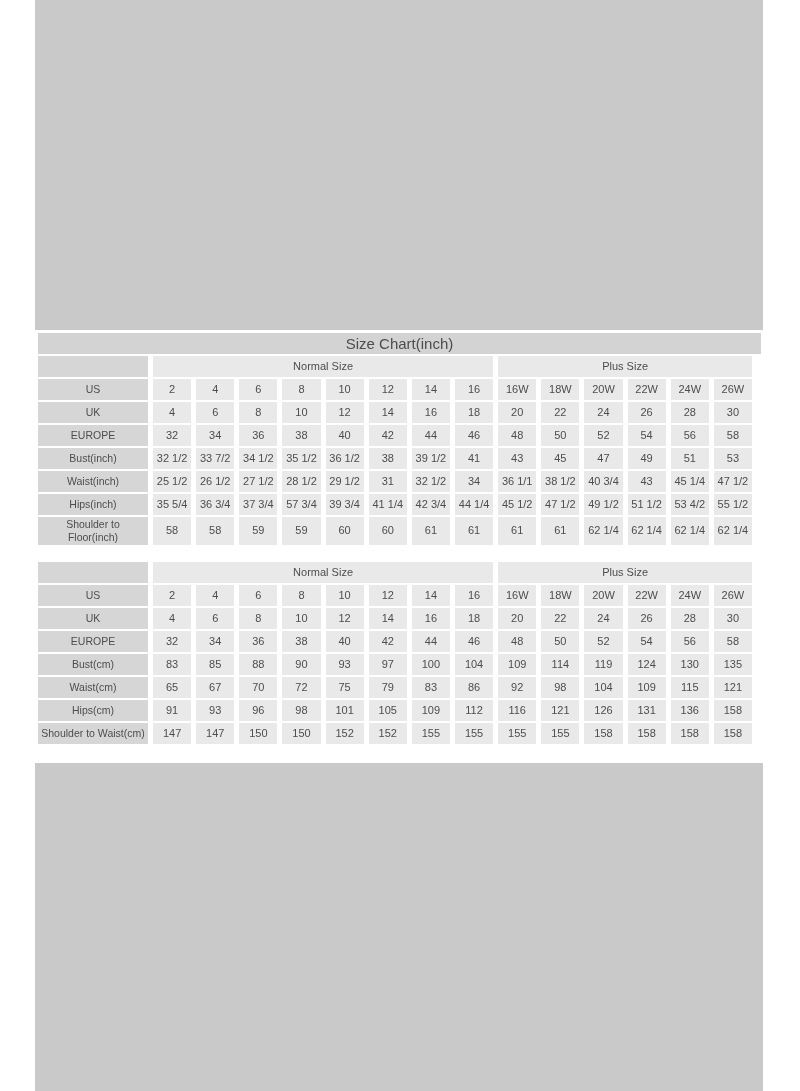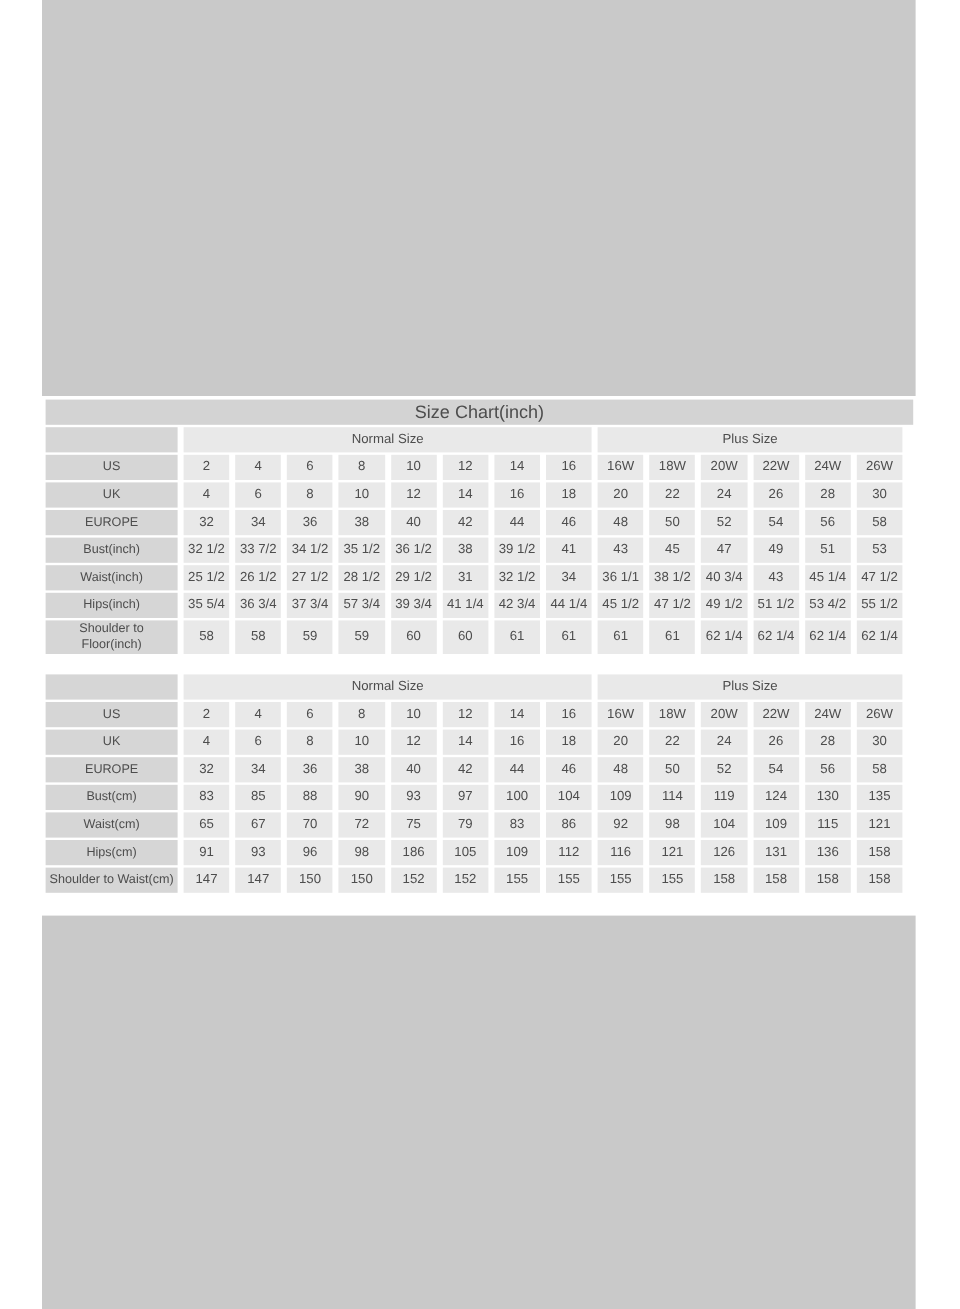--- a/index.html
+++ b/index.html
@@ -278,21 +278,21 @@
             <div class="cell data-cell">109</div>
             <div class="cell data-cell">115</div>
             <div class="cell data-cell">121</div>
           </div>
           <div class="trow">
             <div class="cell label-cell">Hips(cm)</div>
             <div class="cell data-cell">91</div>
             <div class="cell data-cell">93</div>
             <div class="cell data-cell">96</div>
             <div class="cell data-cell">98</div>
-            <div class="cell data-cell">186</div>
+            <div class="cell data-cell">101</div>
             <div class="cell data-cell">105</div>
             <div class="cell data-cell">109</div>
             <div class="cell data-cell">112</div>
             <div class="cell data-cell">116</div>
             <div class="cell data-cell">121</div>
             <div class="cell data-cell">126</div>
             <div class="cell data-cell">131</div>
             <div class="cell data-cell">136</div>
             <div class="cell data-cell">158</div>
           </div>

